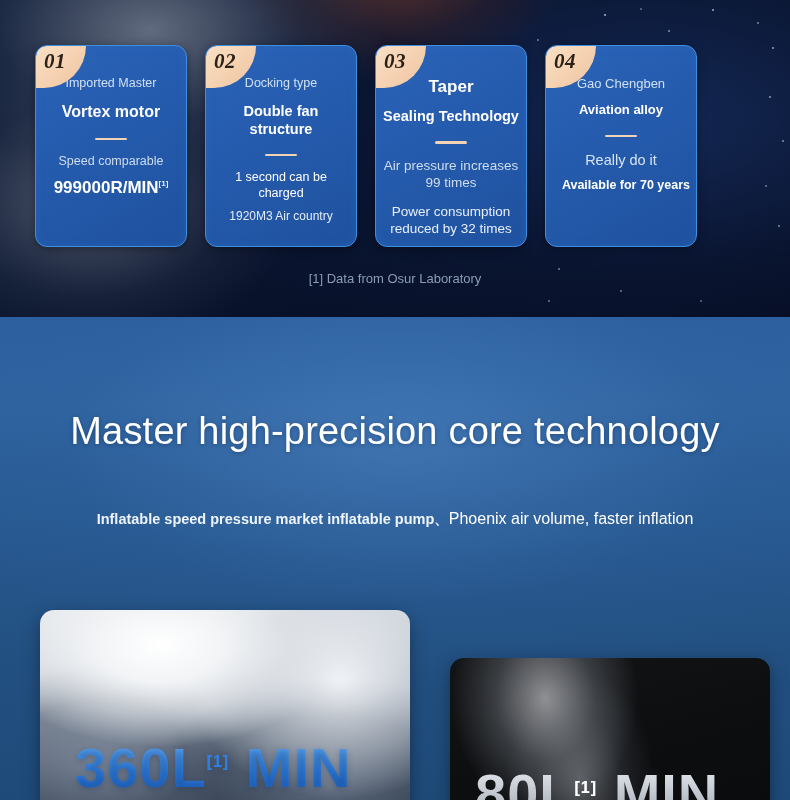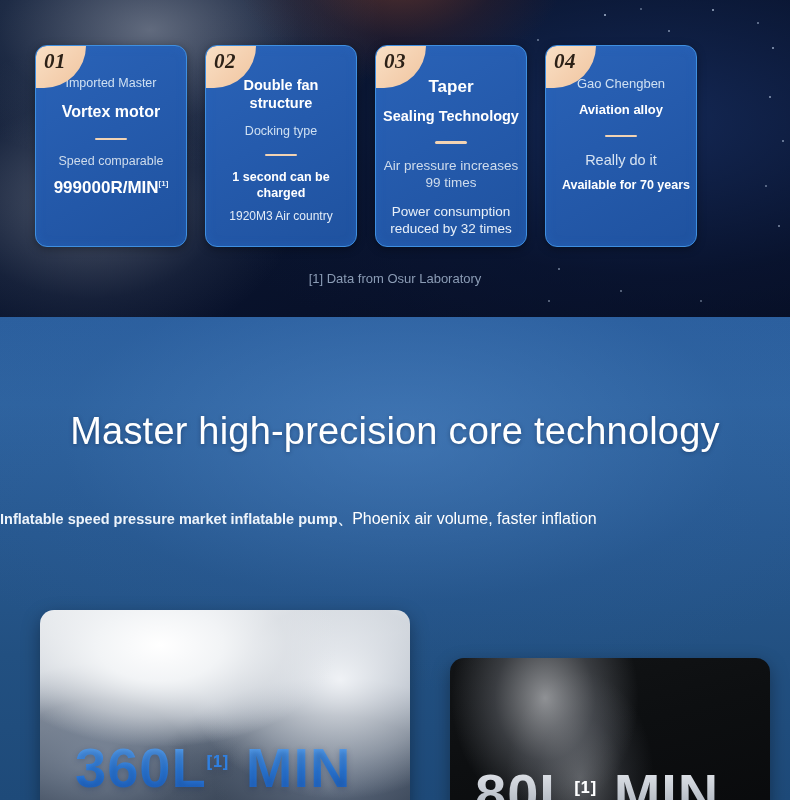--- a/index.html
+++ b/index.html
@@ -54,21 +54,21 @@
   }
   .c-line{ text-align:center; line-height:1.25; width:100%; padding:0 6px; }
   .c-sub   { font-size:12.5px; color:#cfe0f2; margin-bottom:10px; }
   .c-title { font-size:16px; font-weight:700; color:#ffffff; margin-bottom:12px; }
   .c-title.sm { font-size:14.5px; }
   .divider{
     width:32px; height:2.5px; background:#f2d3b3; border-radius:2px;
     margin:4px 0 14px 0;
   }
   .c-val1{ font-size:12.5px; color:#cfdcec; margin-bottom:7px; }
-  .c-val1.strong{ color:#ffffff; font-weight:700; font-size:12.5px; }
+  .c-val1.strong{ color:#ffffff; font-weight:400; font-size:12.5px; }
   .c-val2{ font-size:17px; font-weight:700; color:#ffffff; }
   .c-val2.sm{ font-size:12px; font-weight:400; color:#e3ecf7; }
   .c-val2.xs{ font-size:12.5px; font-weight:400; color:#cfdcec; }
   .c-val2.b { font-size:12.5px; font-weight:700; color:#ffffff;text-align:right; }
   .sup{ font-size:8px; vertical-align:super; color:#e9f1fa; }
 
   .footnote{
     position:absolute; left:0; top:271px; width:790px;
     text-align:center; font-size:13px; color:#8b9cb5;
   }
@@ -81,21 +81,21 @@
       linear-gradient(180deg,#2b5f9e 0%, #2e639f 18%, #27588f 45%, #225081 70%, #1e4a79 100%);
     overflow:hidden;
   }
   .headline{
     position:absolute; left:0; top:93px; width:790px; text-align:center;
     font-size:38px; color:#ffffff; letter-spacing:.2px; font-weight:400;
     text-shadow:0 1px 4px rgba(0,20,50,.35);
   }
   .subline{
     position:absolute; left:0; top:193px; width:790px;
-    display:flex; align-items:baseline; 
+    display:flex; align-items:baseline; justify-content:center; 
     color:#ffffff;
   }
   .sub-a{ font-size:14.5px; font-weight:700; color:#eef4fb; }
   .sub-b{ font-size:16px; font-weight:400; color:#ffffff; }
 
   
   .img-card{
     position:absolute; border-radius:14px; overflow:hidden;
     box-shadow:0 6px 18px rgba(0,0,0,.35);
   }
@@ -174,22 +174,22 @@
       <div class="c-line c-title">Vortex motor</div>
       <div class="divider"></div>
       <div class="c-line c-val1">Speed comparable</div>
       <div class="c-line c-val2"><span>999000R/MIN</span><span class="sup">[1]</span></div>
     </div>
 
     <div class="feat-card">
       <div class="badge">
         <span>02</span>
       </div>
+      <div class="c-line c-sub">Docking type</div>
       <div class="c-line c-title sm">Double fan structure</div>
-      <div class="c-line c-sub">Docking type</div>
       <div class="divider"></div>
       <div class="c-line c-val1 strong">1 second can be charged</div>
       <div class="c-line c-val2 sm">1920M3 Air country</div>
     </div>
 
     <div class="feat-card">
       <div class="badge">
         <span>03</span>
       </div>
       <div class="c-line c-title" style="font-size:17px;margin-bottom:10px;">Taper</div>

